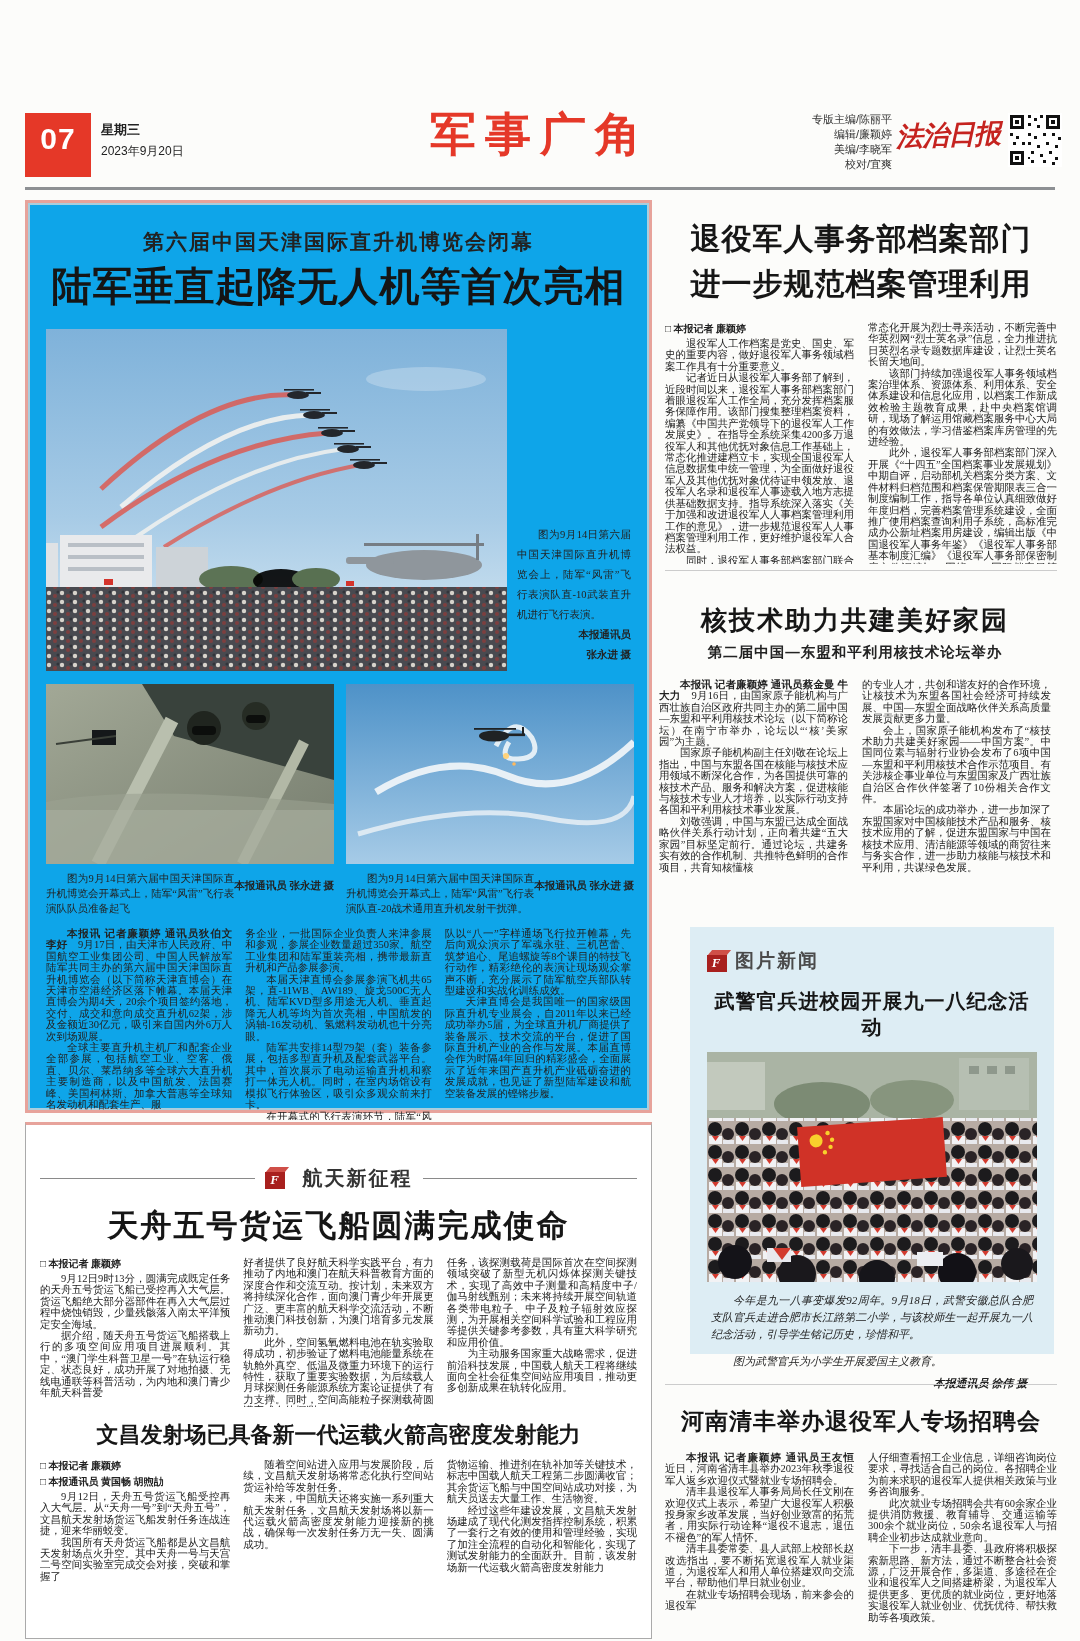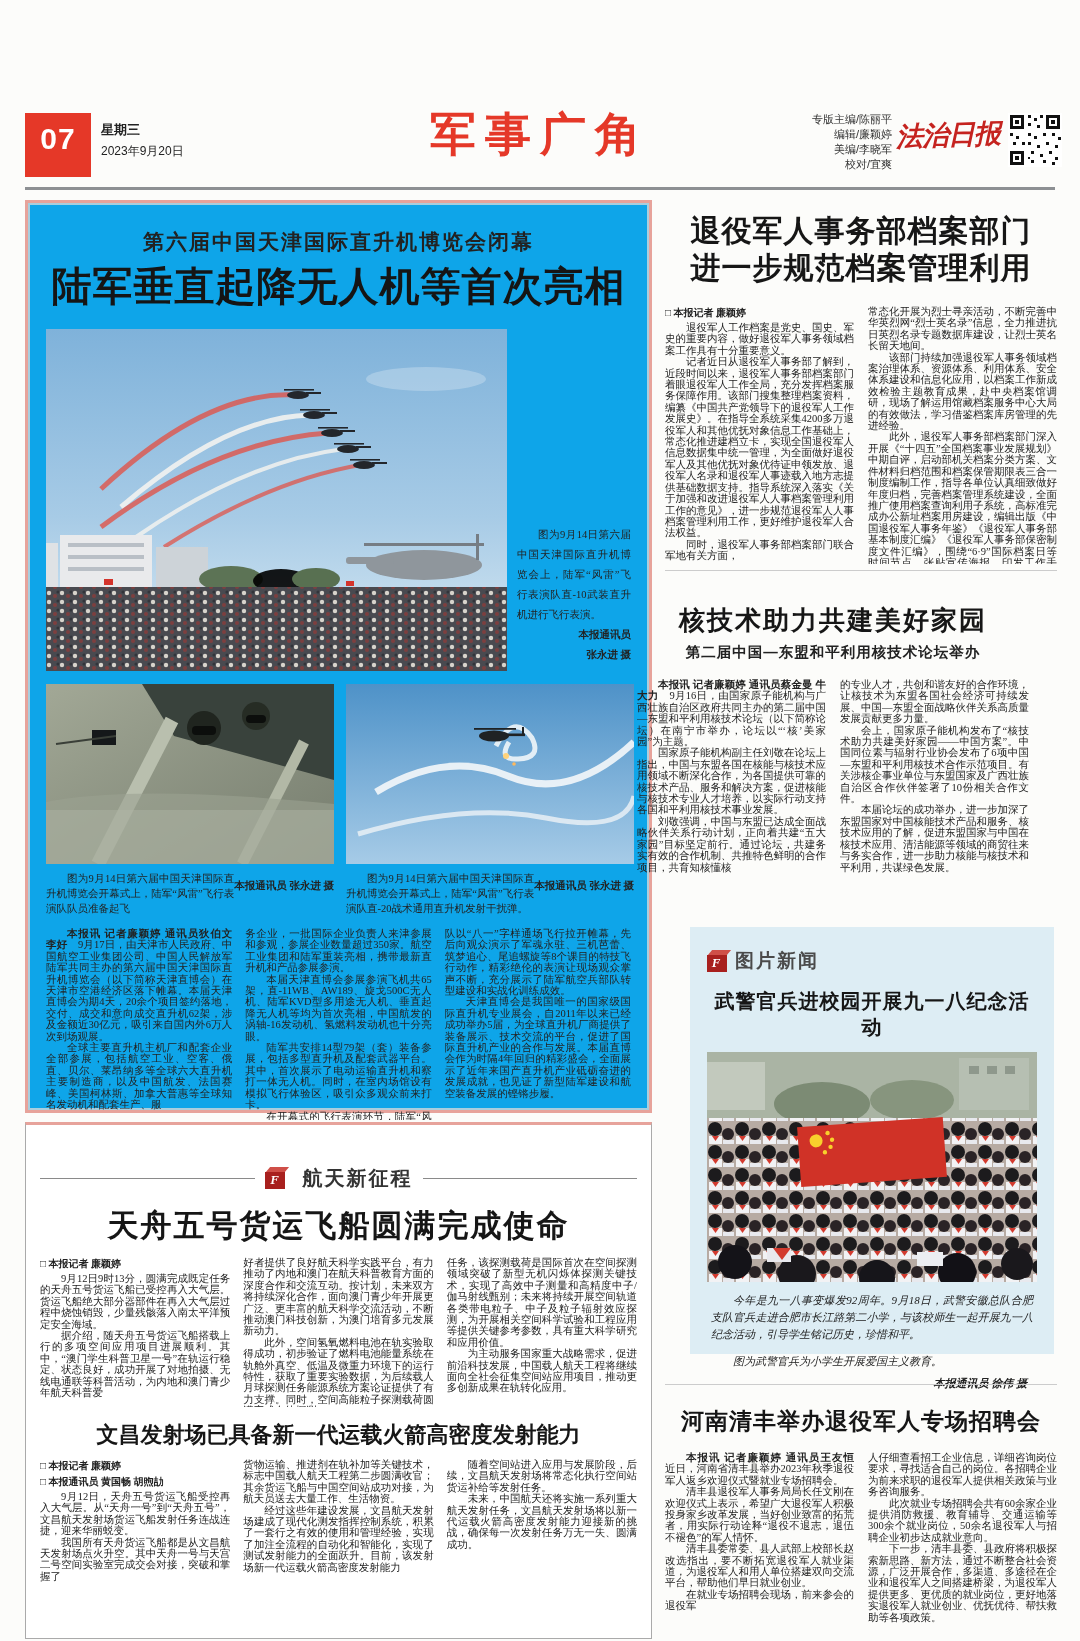--- a/index.html
+++ b/index.html
@@ -41,24 +41,24 @@
   .capcredit{font-size:10.5px;line-height:20px;font-weight:700;text-align:right;}
   .photo-row2{display:flex;gap:12px;margin-top:13px;}
   .photo-row2 figure{margin:0;width:288px;}
   .photo-sm{width:288px;height:180px;display:block;}
   .figcap{margin-top:7px;font-size:10.5px;line-height:15px;text-align:justify;text-indent:2em;}
   .figcred{float:right;font-weight:700;text-indent:0;margin-top:7px;}
   .main-body{margin-top:12px;height:192px;overflow:hidden;}
   
   .art{box-sizing:border-box;overflow:hidden;}
   .art-archives{left:665px;top:212px;width:392px;height:352px;}
-  .rt-title{margin:0;text-align:center;font:600 30px/37px "Liberation Sans",sans-serif;color:#161616;letter-spacing:1px;}
+  .rt-title{margin:8px;text-align:center;font:600 30px/37px "Liberation Sans",sans-serif;color:#161616;letter-spacing:1px;}
   .art-archives .rt-title-wrap{margin-bottom:20px;}
   .rule-r{background:#ccc;height:1px;width:392px;left:665px;}
-  .art-nuclear{left:637px;top:578px;width:392px;height:308px;padding-top:26px;}
+  .art-nuclear{left:659px;top:578px;width:392px;height:308px;padding-top:26px;}
   .nu-title{margin:0;text-align:center;font:600 26px/32px "Liberation Sans",sans-serif;color:#161616;letter-spacing:2px;}
   .nu-sub{margin:7px 0 18px;text-align:center;font:700 14.5px/18px "Liberation Sans",sans-serif;color:#222;letter-spacing:1px;}
   
   .photo-news{left:690px;top:927px;width:364px;height:427px;background:#ddedf4;box-sizing:border-box;padding:22px 17px 0;}
   .pn-badge{display:flex;align-items:center;font:600 19px/24px "Liberation Sans",sans-serif;color:#4a4a4a;letter-spacing:2px;}
   .pn-title{margin:15px 0 12px;text-align:center;font:600 20px/26px "Liberation Sans",sans-serif;color:#161616;letter-spacing:1px;}
   .pn-photo{display:block;margin:0 auto;width:330px;height:230px;}
   .pn-cap{margin:10px 4px 0;font-size:11px;line-height:17px;text-align:justify;text-indent:2em;font-style:italic;color:#222;}
   .pn-credit{margin:6px 10px 0;text-align:right;font-size:11px;font-weight:700;font-style:italic;}
   .art-recruit{left:665px;top:1392px;width:392px;height:249px;padding-top:14px;}
@@ -418,22 +418,22 @@
     </div>
 
     <h3 class="sb-title2">文昌发射场已具备新一代运载火箭高密度发射能力</h3>
     <div class="cols cols3 sb-body2">
       <div class="col">
         <p class="byline-line">□ 本报记者 廉颖婷</p>
         <p class="byline-line">□ 本报通讯员 黄国畅 胡煦劼</p>
         <div class="list"><p class="para">9月12日，天舟五号货运飞船受控再入大气层。从“天舟一号”到“天舟五号”，文昌航天发射场货运飞船发射任务连战连捷，迎来华丽蜕变。</p><p class="para">我国所有天舟货运飞船都是从文昌航天发射场点火升空。其中天舟一号与天宫二号空间实验室完成交会对接，突破和掌握了</p></div>
       </div>
       <div class="col">
+        <div class="list"><p class="para">随着空间站进入应用与发展阶段，后续，文昌航天发射场将常态化执行空间站货运补给等发射任务。</p><p class="para">未来，中国航天还将实施一系列重大航天发射任务，文昌航天发射场将以新一代运载火箭高密度发射能力迎接新的挑战，确保每一次发射任务万无一失、圆满成功。</p></div>
+      </div>
+      <div class="col">
         <p class="para cont">货物运输、推进剂在轨补加等关键技术，标志中国载人航天工程第二步圆满收官；其余货运飞船与中国空间站成功对接，为航天员送去大量工作、生活物资。</p>
         <div class="list"><p class="para">经过这些年建设发展，文昌航天发射场建成了现代化测发指挥控制系统，积累了一套行之有效的使用和管理经验，实现了加注全流程的自动化和智能化，实现了测试发射能力的全面跃升。目前，该发射场新一代运载火箭高密度发射能力</p></div>
       </div>
-      <div class="col">
-        <div class="list"><p class="para">随着空间站进入应用与发展阶段，后续，文昌航天发射场将常态化执行空间站货运补给等发射任务。</p><p class="para">未来，中国航天还将实施一系列重大航天发射任务，文昌航天发射场将以新一代运载火箭高密度发射能力迎接新的挑战，确保每一次发射任务万无一失、圆满成功。</p></div>
-      </div>
     </div>
   </section>
 
 </div>
 
 </body></html>

